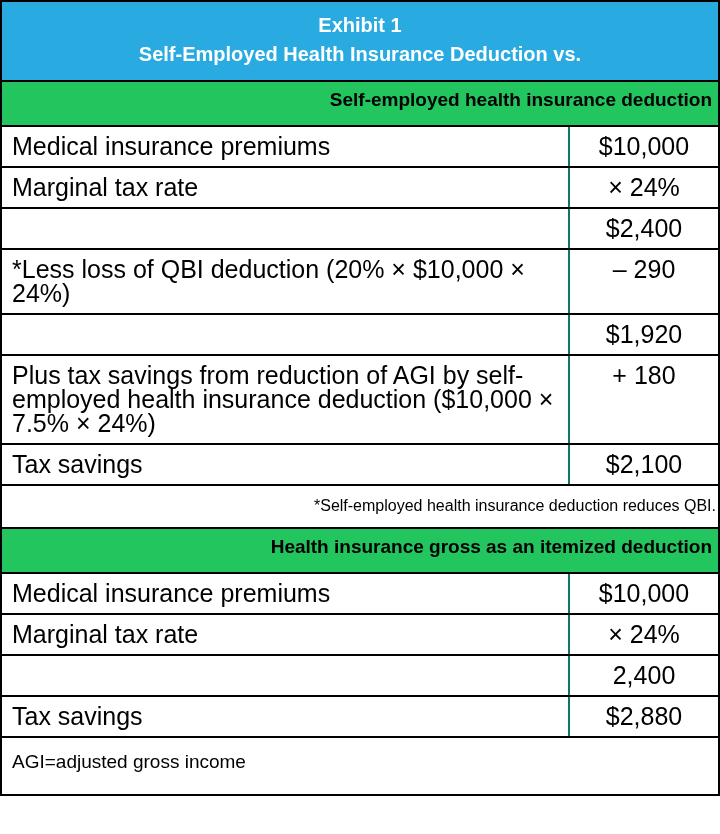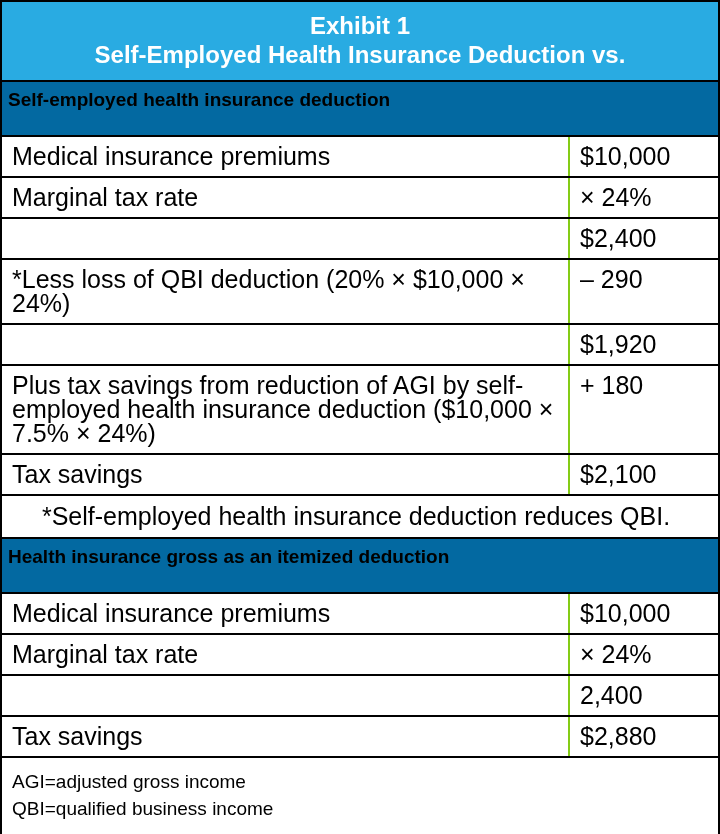--- a/index.html
+++ b/index.html
@@ -17,67 +17,68 @@
     width: 720px;
     box-sizing: border-box;
     border: 2px solid #000000;
     background: #ffffff;
   }
   .title-bar {
     background: #29ABE2;
     color: #ffffff;
     text-align: center;
     font-weight: bold;
-    font-size: 24px;
+    font-size: 20px;
     line-height: 29px;
     padding: 9px 10px 11px 10px;
     border-bottom: 2px solid #000000;
   }
   .title-line {
     display: block;
   }
   .section-head {
-    background: #0369a1;
-    text-align: left;
+    background: #22c55e;
+    text-align: right;
     font-weight: bold;
     font-size: 19px;
     line-height: 22px;
-    padding: 7px 6px 24px 6px;
+    padding: 7px 6px 14px 6px;
     border-bottom: 2px solid #000000;
   }
   table.rows {
     width: 100%;
     border-collapse: collapse;
     table-layout: fixed;
   }
   table.rows td {
     border-bottom: 2px solid #000000;
     font-size: 25px;
     line-height: 24px;
     padding: 7px 10px 8px 10px;
     vertical-align: top;
   }
   td.label {
     text-align: left;
   }
   td.value {
     width: 128px;
-    border-left: 2px solid #84cc16;
+    border-left: 2px solid #0f766e;
+    text-align: center;
     white-space: nowrap;
   }
   tr.two-line td {
     padding-top: 7px;
     margin-top: 11px;
   }
   .footnote {
-    font-size: 25px;
+    font-size: 16px;
     line-height: 24px;
-    padding: 8px 18px 9px 10px;
+    padding: 8px 2px 9px 10px;
     border-bottom: 2px solid #000000;
-    text-align: center;
+    text-align: right;
   }
   .legend {
     font-size: 19px;
     line-height: 27px;
     padding: 10px 10px 19px 10px;
     text-align: left;
   }
   .legend div {
     white-space: nowrap;
   }
@@ -147,16 +148,15 @@
       </tr>
       <tr>
         <td class="label">Tax savings</td>
         <td class="value">$2,880</td>
       </tr>
     </tbody>
   </table>
 
   <div class="legend">
     <div>AGI=adjusted gross income</div>
-    <div>QBI=qualified business income</div>
   </div>
 
 </div>
 
 </body></html>

